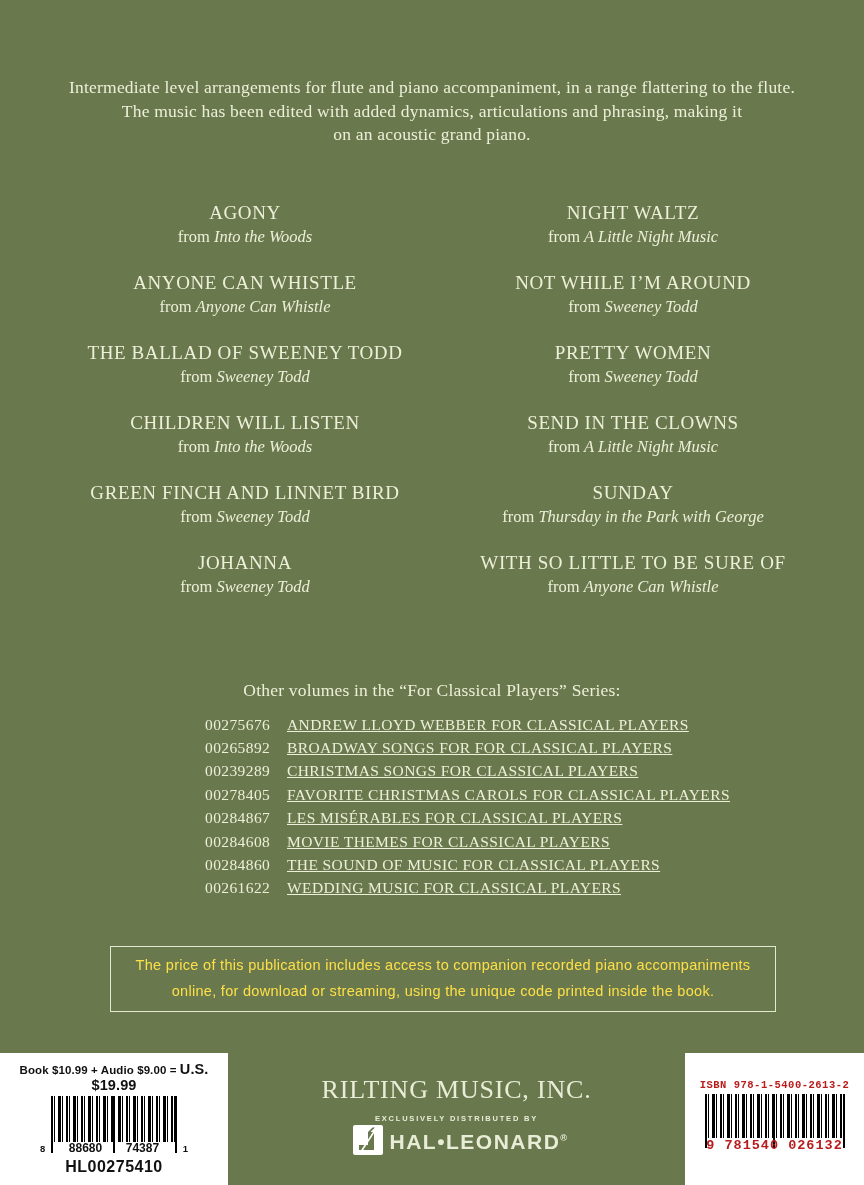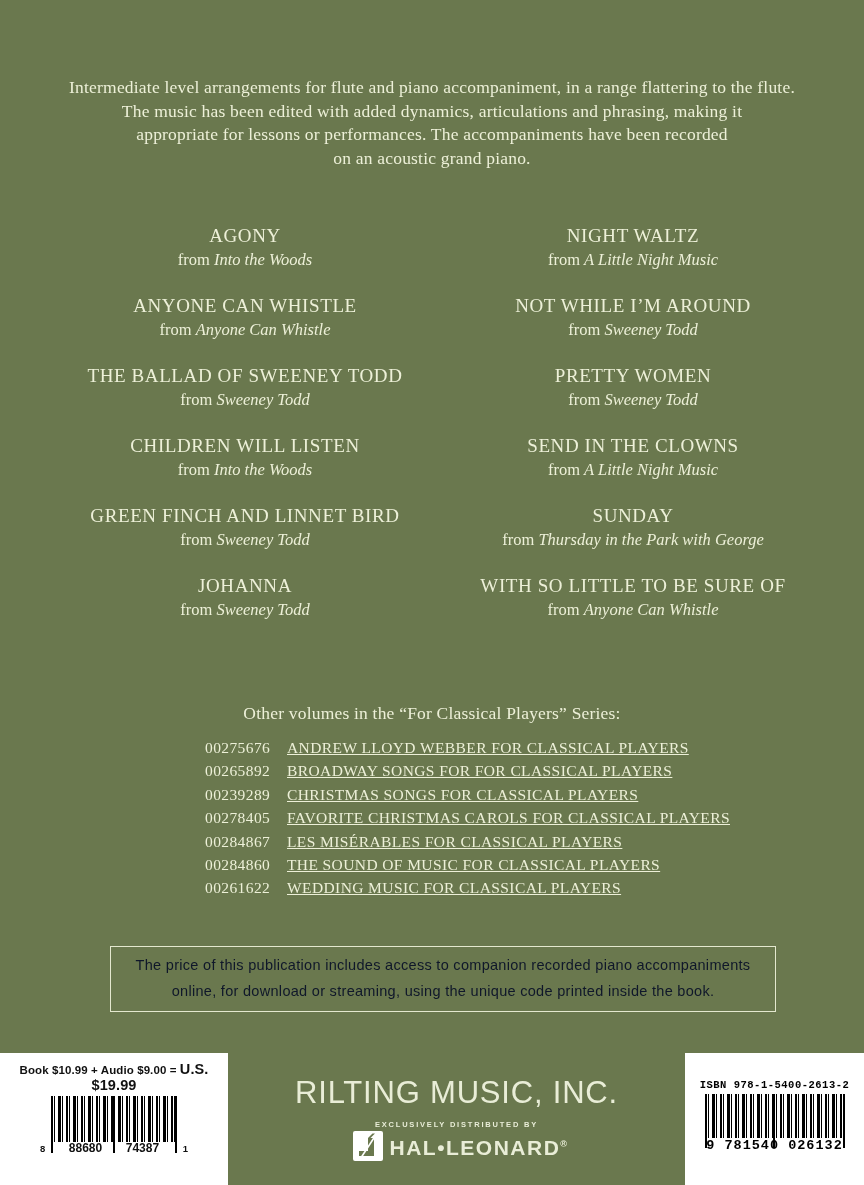--- a/index.html
+++ b/index.html
@@ -22,27 +22,27 @@
   .volumes { margin-top:57px; }
   .volumes-heading { text-align:center; font-size:17.5px; line-height:24px; margin-bottom:11px; letter-spacing:0.2px; }
   .volumes-list { margin-left:205px; font-size:15.5px; line-height:23.4px; letter-spacing:0.4px; }
   .vol-row { white-space:nowrap;text-decoration:underline; }
   .vol-code { display:inline-block; width:82px; }
   
   .notice {
     margin:46px 0 0 110px; width:644px; border:1px solid #e4e8cf;
     padding:5px 10px 6px; text-align:center;
     font-family:"Liberation Sans","DejaVu Sans",sans-serif;
-    font-size:14.5px; line-height:26.5px; letter-spacing:0.3px; color:#0f172a;
+    font-size:14.5px; line-height:26.5px; letter-spacing:0.3px; color:#fde047;
   }
   
   .footer { position:absolute; left:0; bottom:0; width:712px; height:132px;
             font-family:"Liberation Sans","DejaVu Sans",sans-serif; }
   .panel-left  { position:absolute; left:0;   top:0; width:228px; height:132px; background:#fff; color:#111; text-align:center; }
-  .panel-right { position:absolute; left:685px; top:0; width:179px; height:132px; background:#fff; color:#000000; text-align:center; }
+  .panel-right { position:absolute; left:685px; top:0; width:179px; height:132px; background:#fff; color:#b91c1c; text-align:center; }
   .center-brand { position:absolute; left:228px; top:0; width:457px; height:132px; text-align:center; color:#e9edd7; }
 
   .price { margin-top:8px; font-weight:bold; font-size:11.5px; letter-spacing:0.1px; }
   .price .total { font-size:14.5px; }
 
   .barcode-wrap { position:relative; width:150px; margin:3px auto 0; }
   .bars {
     height:46px; margin:0 12px;
     background:repeating-linear-gradient(90deg,
       #000 0 2px, #fff 2px 3px, #000 3px 4px, #fff 4px 7px,
@@ -57,35 +57,34 @@
 
   .isbn-label { margin-top:26px; font-family:"Liberation Mono","DejaVu Sans Mono",monospace;
                 font-size:10.5px; font-weight:700; letter-spacing:0.5px; }
   .isbn-wrap { position:relative; width:156px; margin:3px auto 0; }
   .isbn-wrap .bars { margin:0 8px; height:44px; }
   .isbn-wrap .guard { height:54px; }
   .isbn-wrap .g-left { left:8px; } .isbn-wrap .g-mid { left:76px; } .isbn-wrap .g-right { right:8px; }
   .isbn-digits { position:relative; font-family:"Liberation Mono","DejaVu Sans Mono",monospace;
                  font-size:13.5px; font-weight:700; letter-spacing:1px; margin-top:0; }
 
-  .rilting { margin-top:22px; font-size:31px; font-weight:500; letter-spacing:0.8px; }
+  .rilting { margin-top:22px; font-size:26px; font-weight:500; letter-spacing:0.8px;font-family:Liberation Serif, serif; }
   .distributed { margin-top:9px; font-size:7.5px; font-weight:700; letter-spacing:1.8px; }
   .hal-row { margin-top:2px; display:flex; align-items:center; justify-content:center; gap:7px;padding-left:8px; }
   .hal-name { font-size:21px; font-weight:600; letter-spacing:1.5px; }
   .reg { font-size:9px; vertical-align:8px; font-weight:600; }
 </style>
 </head>
 <body>
 
 <div class="page">
 
   <div class="intro">
     <div>Intermediate level arrangements for flute and piano accompaniment, in a range flattering to the flute.</div>
     <div>The music has been edited with added dynamics, articulations and phrasing, making it</div>
-    <div>appropriate for lessons or performances. The accompaniments have been recorded</div>
     <div>on an acoustic grand piano.</div>
   </div>
 
   <div class="songs">
     <div class="col">
       <div class="song">
         <div class="song-title">AGONY</div>
         <div class="song-from"><span>from</span> <em>Into the Woods</em></div>
       </div>
       <div class="song">
@@ -138,20 +137,21 @@
   </div>
 
   <div class="volumes">
     <div class="volumes-heading">Other volumes in the “For Classical Players” Series:</div>
     <div class="volumes-list">
       <div class="vol-row"><span class="vol-code">00275676</span><span>ANDREW LLOYD WEBBER FOR CLASSICAL PLAYERS</span></div>
       <div class="vol-row"><span class="vol-code">00265892</span><span>BROADWAY SONGS FOR FOR CLASSICAL PLAYERS</span></div>
       <div class="vol-row"><span class="vol-code">00239289</span><span>CHRISTMAS SONGS FOR CLASSICAL PLAYERS</span></div>
       <div class="vol-row"><span class="vol-code">00278405</span><span>FAVORITE CHRISTMAS CAROLS FOR CLASSICAL PLAYERS</span></div>
       <div class="vol-row"><span class="vol-code">00284867</span><span>LES MISÉRABLES FOR CLASSICAL PLAYERS</span></div>
+      <div class="vol-row"><span class="vol-code">00284608</span><span>MOVIE THEMES FOR CLASSICAL PLAYERS</span></div>
       <div class="vol-row"><span class="vol-code">00284860</span><span>THE SOUND OF MUSIC FOR CLASSICAL PLAYERS</span></div>
       <div class="vol-row"><span class="vol-code">00261622</span><span>WEDDING MUSIC FOR CLASSICAL PLAYERS</span></div>
     </div>
   </div>
 
   <div class="notice">
     <div>The price of this publication includes access to companion recorded piano accompaniments</div>
     <div>online, for download or streaming, using the unique code printed inside the book.</div>
   </div>
 
@@ -164,20 +164,21 @@
         <span class="guard g-left"></span>
         <span class="guard g-mid"></span>
         <span class="guard g-right"></span>
         <div class="upc-digits">
           <span class="edge">8</span>
           <span>88680</span>
           <span>74387</span>
           <span class="edge">1</span>
         </div>
       </div>
+      <div class="hl-number">HL00275410</div>
     </div>
 
     <div class="center-brand">
       <div class="rilting">RILTING MUSIC, INC.</div>
       <div class="distributed">EXCLUSIVELY DISTRIBUTED BY</div>
       <div class="hal-row">
         <span>
           <svg width="30" height="30" viewBox="0 0 30 30">
             <rect x="0" y="0" width="30" height="30" rx="2" fill="#ffffff"></rect>
             <path d="M15 7 L21 7 L21 25 L6 25 L6 20 L15 20 Z" fill="#6a784e"></path>

